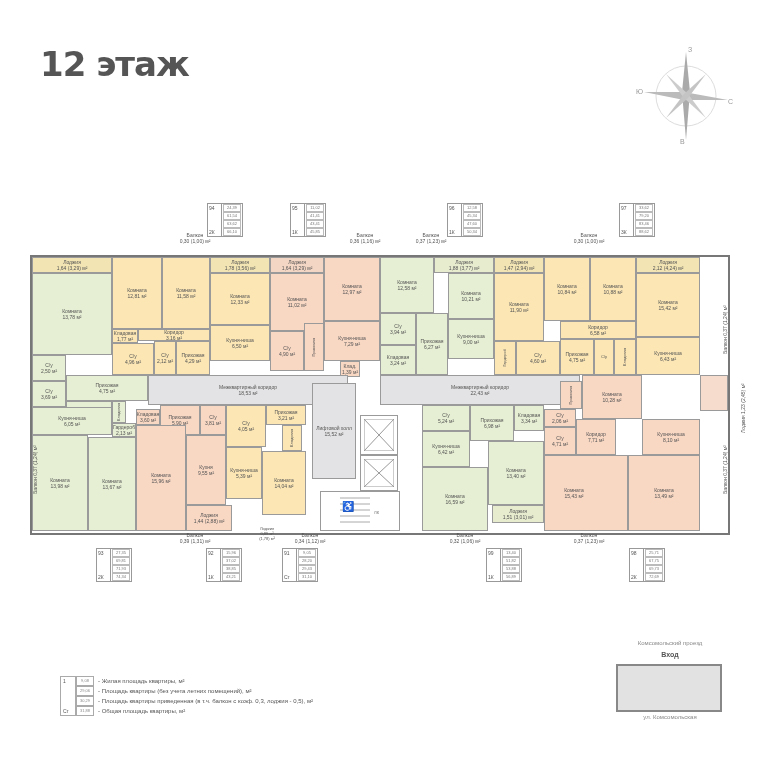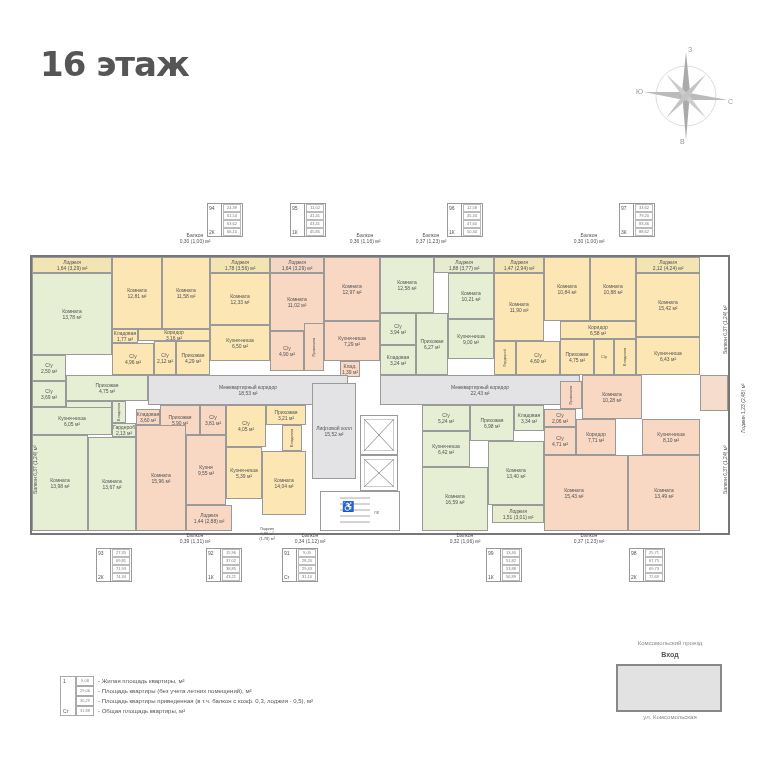--- a/index.html
+++ b/index.html
@@ -24,21 +24,21 @@
   .legend .k{width:16px;height:8px;border:1px solid #aaa;font-size:4px;text-align:center;line-height:8px;margin-right:4px;color:#888;}
   .site{left:616px;top:664px;width:102px;height:44px;background:#e2e2e2;border:2px solid #888;}
   .site-top{left:600px;top:640px;width:140px;text-align:center;font-size:6px;color:#888;}
   .site-entry{left:600px;top:651px;width:140px;text-align:center;font-size:7px;color:#555;font-weight:bold;}
   .site-bot{left:600px;top:714px;width:140px;text-align:center;font-size:6px;color:#888;}
   .vert{writing-mode:vertical-rl;transform:rotate(180deg);}
 </style>
 </head>
 <body>
 
-<div class="abs title">16 этаж</div>
+<div class="abs title">12 этаж</div>
 
 <svg class="abs compass" viewBox="0 0 100 100">
   <circle cx="50" cy="52" r="30" fill="none" stroke="#ddd" stroke-width="1"></circle>
   <polygon points="50,8 54,48 50,96 46,48" fill="#aaa"></polygon>
   <polygon points="8,48 48,48 92,56 48,56" fill="#bbb"></polygon>
   <polygon points="30,30 52,50 70,74 48,54" fill="#ccc"></polygon>
   <polygon points="70,30 52,54 30,74 48,50" fill="#c4c4c4"></polygon>
   <text x="52" y="8" font-size="7" fill="#999">З</text>
   <text x="0" y="50" font-size="7" fill="#999">Ю</text>
   <text x="92" y="60" font-size="7" fill="#999">С</text>

